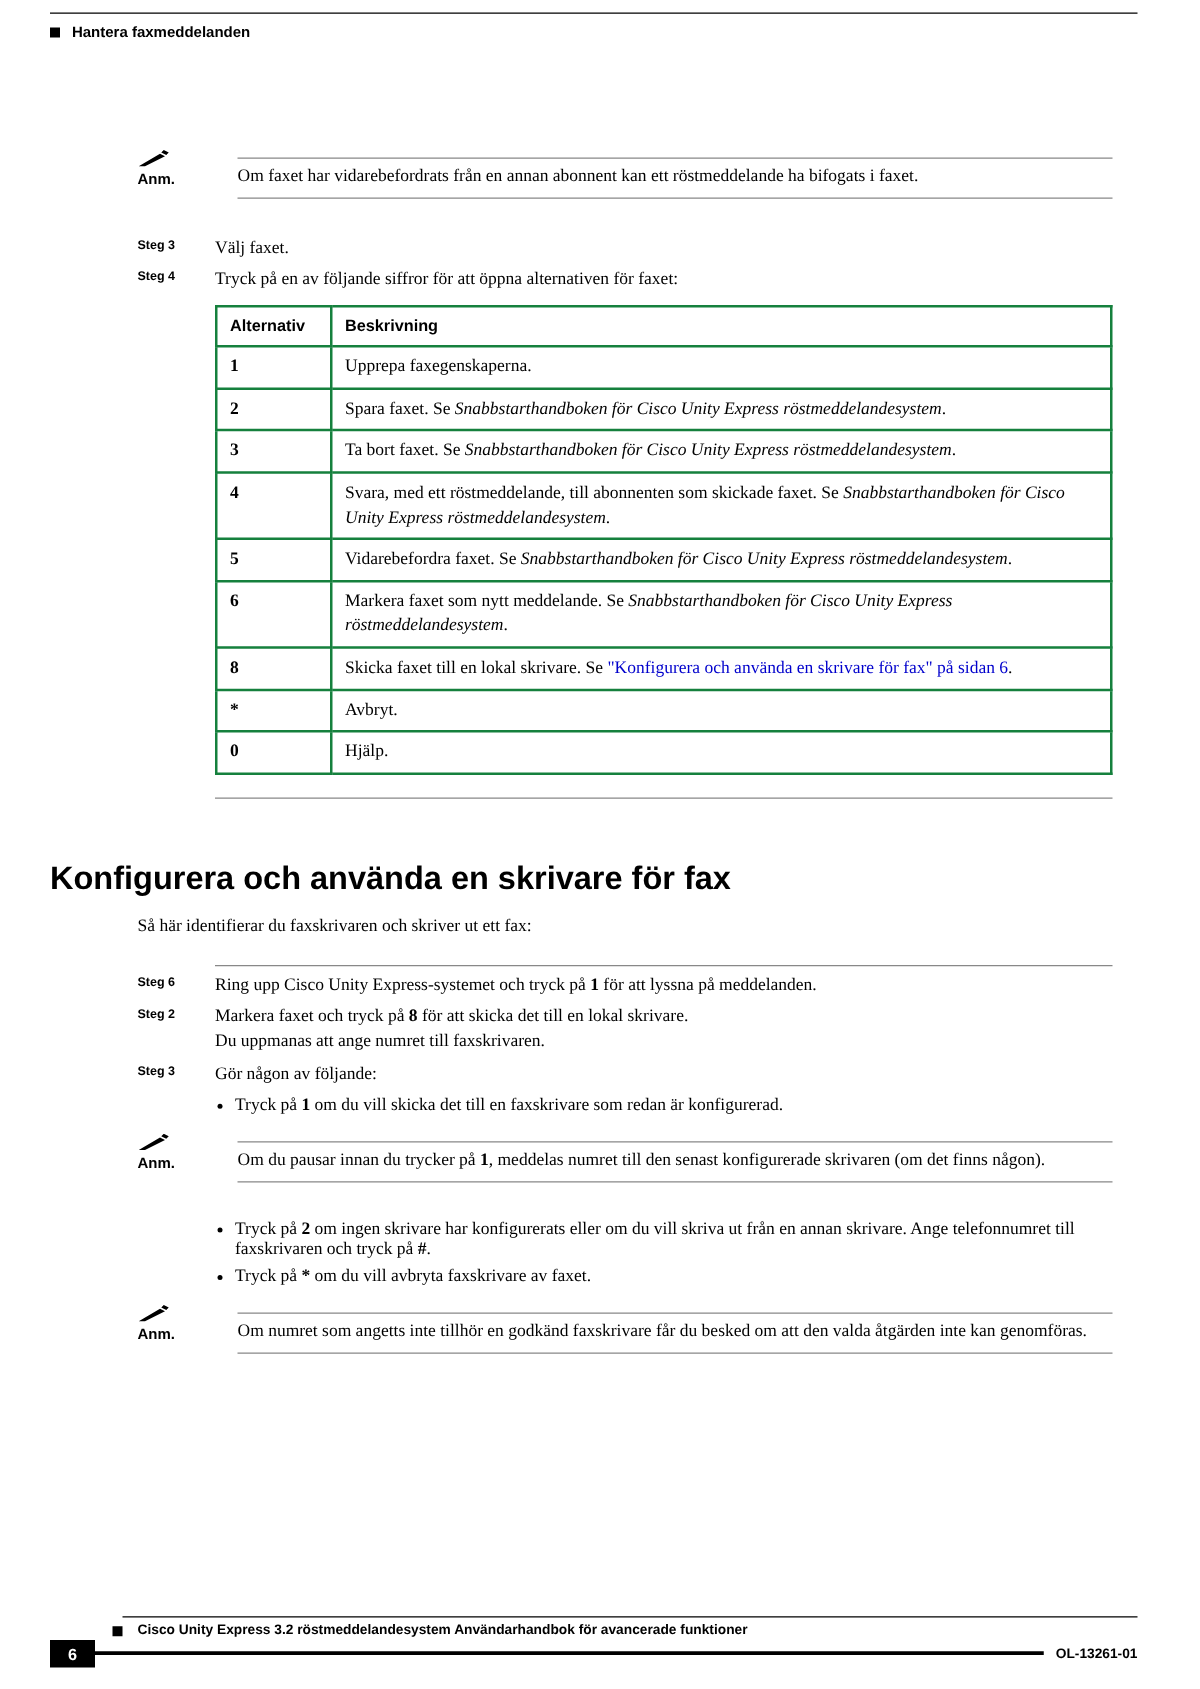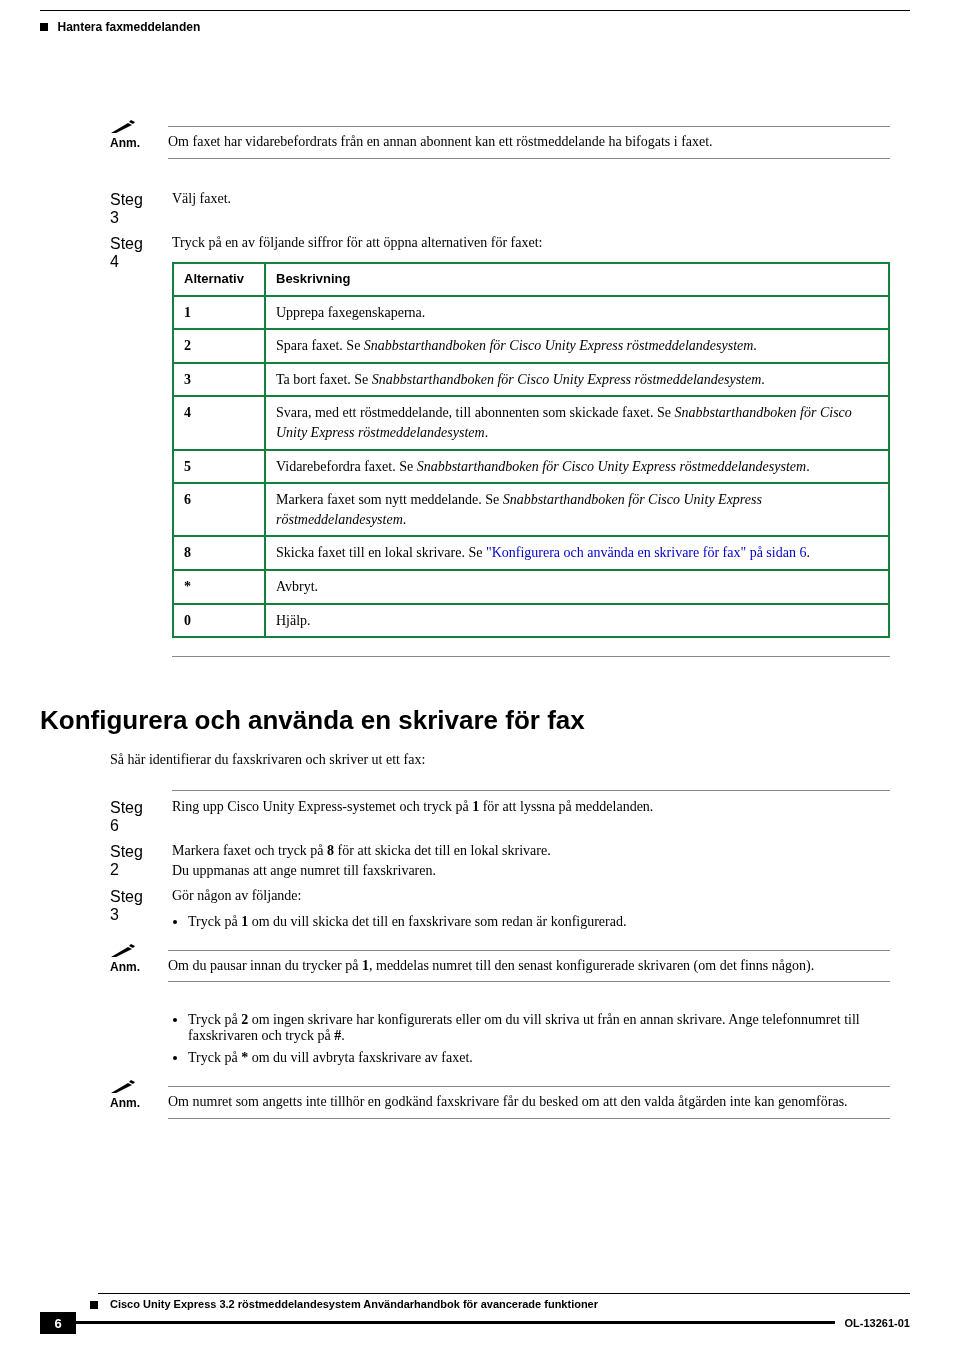--- a/index.html
+++ b/index.html
@@ -54,43 +54,43 @@
     display: block;
   }
   .anm-label {
     font-family: Arial, Helvetica, sans-serif;
     font-size: 12px;
     font-weight: bold;
   }
   .note-row {
     display: flex;
     align-items: flex-start;
-    gap: 10px;
+    gap: 32px;
   }
   .note-left {
     width: 48px;
     flex: 0 0 48px;
   }
   .note-text {
     flex: 1;
     font-size: 14px;
     line-height: 1.35;
   }
   .note-container {
     margin-bottom: 24px;
   }
   .step-row {
     display: flex;
     gap: 18px;
     margin-bottom: 6px;
   }
   .step-label {
     font-family: Arial, Helvetica, sans-serif;
-    font-size: 16px;
-    font-weight: normal;
+    font-size: 10px;
+    font-weight: bold;
     width: 44px;
     flex: 0 0 44px;
     padding-top: 2px;
   }
   .step-text {
     flex: 1;
     font-size: 14px;
     line-height: 1.4;
   }
   table.options {

